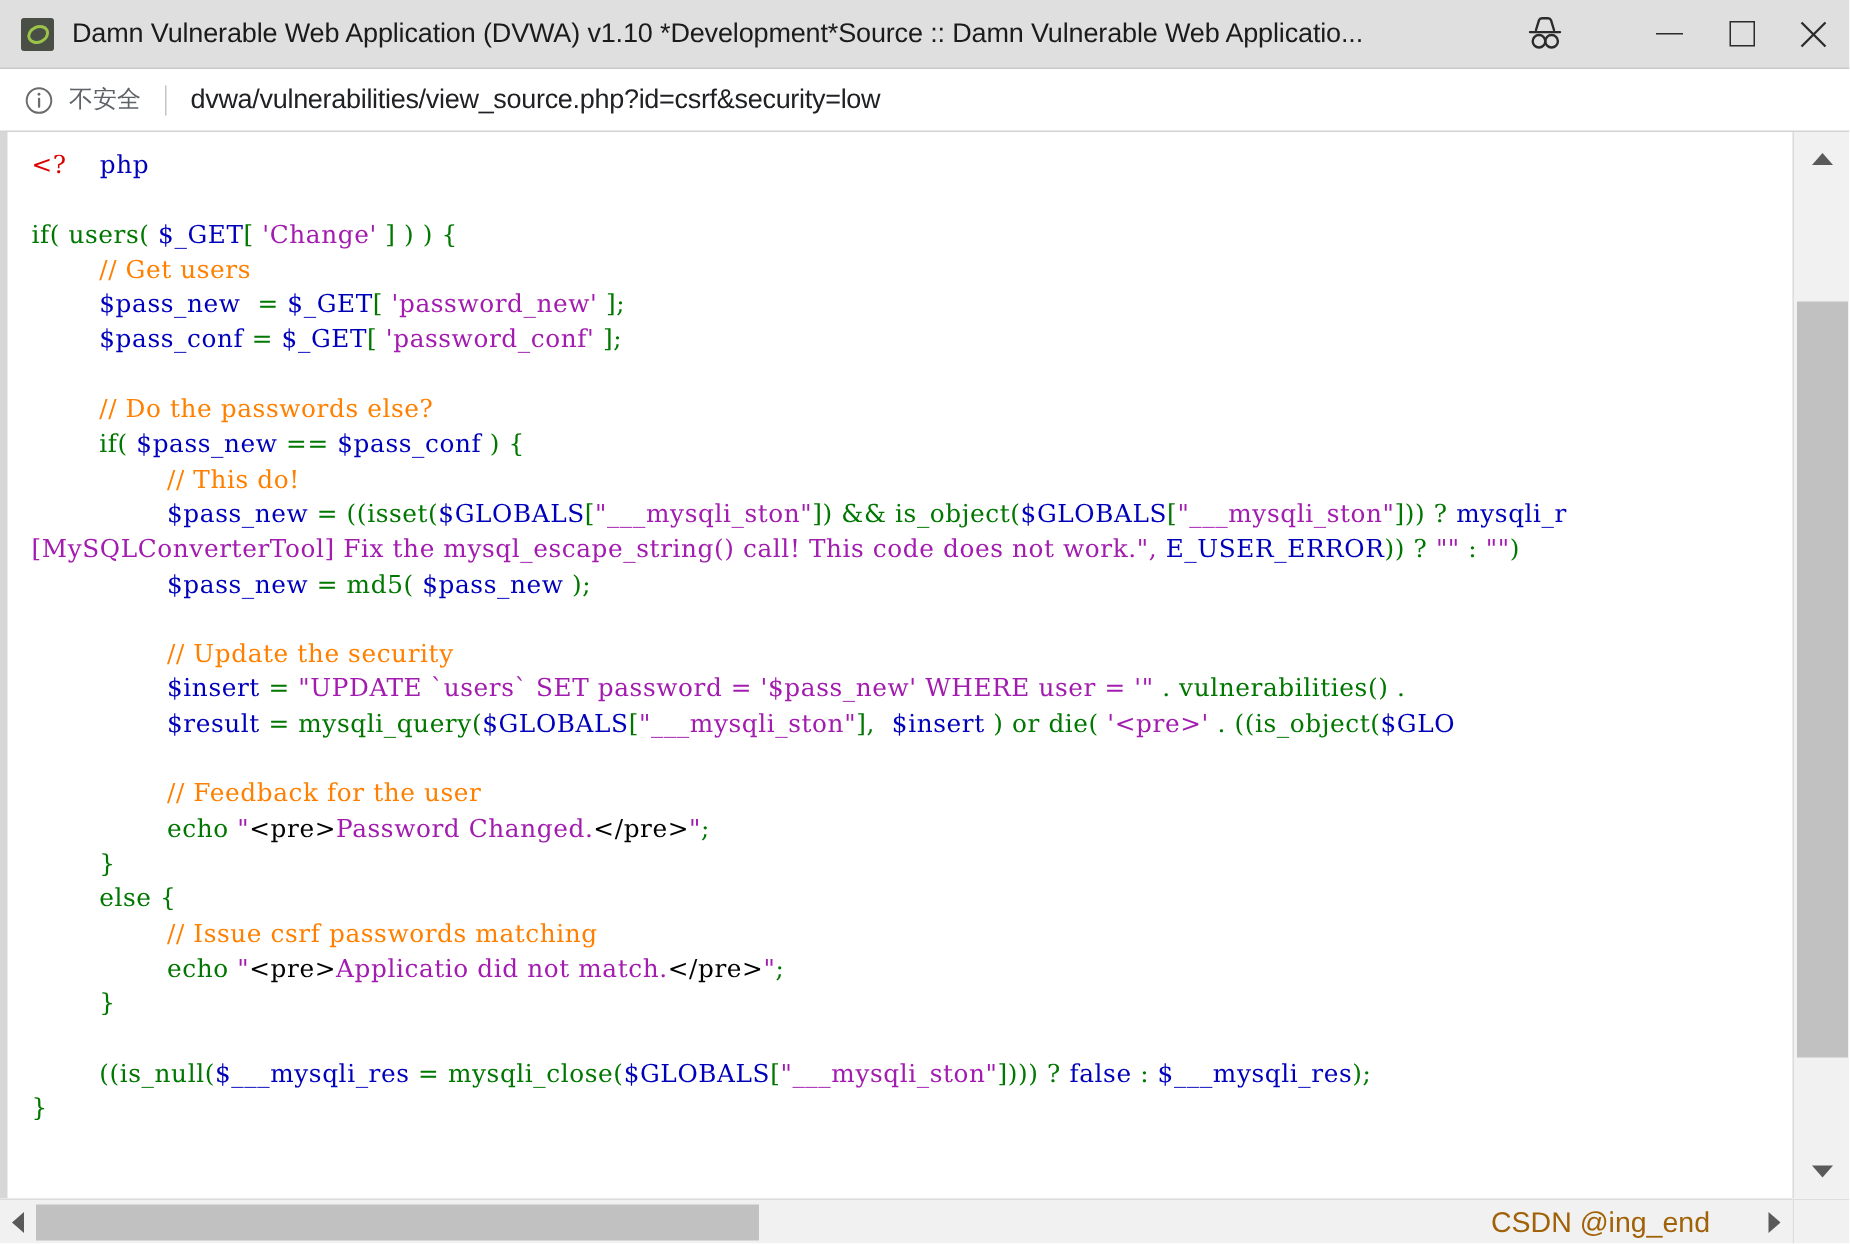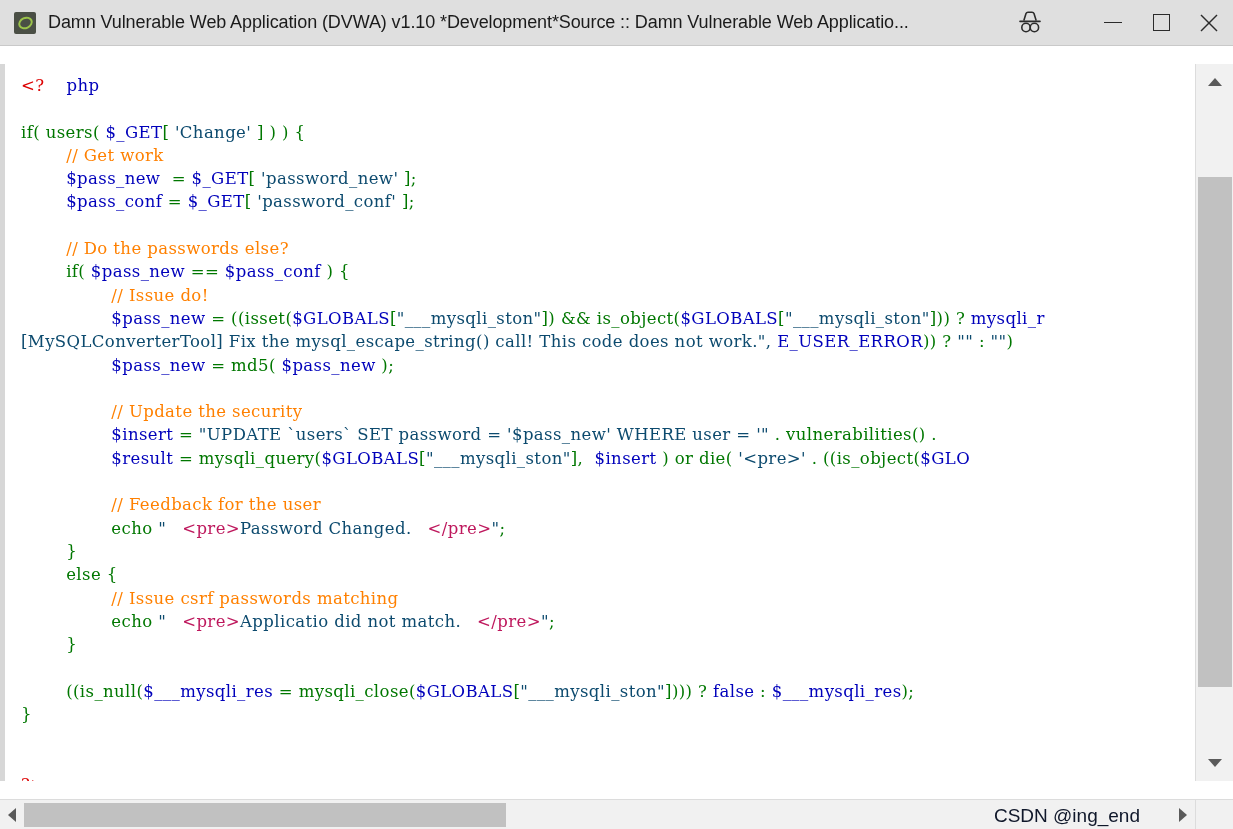--- a/index.html
+++ b/index.html
@@ -16,21 +16,20 @@
 
   
   .window {
     width: 1233px;
     height: 829px;
     position: relative;
     background: #ffffff;
     box-sizing: border-box;
     display: flex;
     flex-direction: column;
-    gap: 18px;
   }
 
   .titlebar {
     height: 46px;
     min-height: 46px;
     background: #dfdfdf;
     border-bottom: 1px solid #c9c9c9;
     display: flex;
     align-items: center;
     position: relative;
@@ -186,23 +185,23 @@
     font-size: 16.5px;
     line-height: 23.3px;
     white-space: pre;
     color: #000000;
     letter-spacing: 0.4px;
   }
 
   
   .k   { color: #007700; }              
   .var { color: #0000bb; text-align: right; }              
-  .str { color: #0c4a6e; }              
+  .str { color: #a21caf; }              
   .cmt { color: #ff8000; }              
-  .tag { color: #be185d; margin-left: 16px; }              
+  .tag { color: #000000; }              
   .php { color: #0000bb; margin-left: 22px; }              
   .phpo{ color: #dd0000; }              
 
   
   .vscroll {
     width: 38px;
     min-width: 38px;
     background: #f1f1f1;
     border-left: 1px solid #dcdcdc;
     position: relative;
@@ -266,21 +265,21 @@
     display: flex;
     flex-direction: row;
     width: 100%;
   }
 
   .watermark {
     position: absolute;
     right: 55px;
     bottom: 2px;
     font-size: 19px;
-    color: #0f172a;
+    color: #a16207;
     font-family: "Liberation Sans", sans-serif;
     pointer-events: none;
     white-space: nowrap;
   }
 
   .corner-box {
     width: 38px;
     min-width: 38px;
     height: 30px;
     background: #f1f1f1;
@@ -321,35 +320,47 @@
       </div>
       <div class="win-btn close">
         <svg width="20" height="20" viewBox="0 0 20 20" aria-hidden="true">
           <line x1="2" y1="2" x2="18" y2="18" stroke="#2b2b2b" stroke-width="1.5"></line>
           <line x1="18" y1="2" x2="2" y2="18" stroke="#2b2b2b" stroke-width="1.5"></line>
         </svg>
       </div>
     </div>
   </div>
 
+  <div class="addressbar">
+    <div class="info-icon">
+      <svg width="20" height="20" viewBox="0 0 20 20" aria-hidden="true">
+        <circle cx="10" cy="10" r="8.2" fill="none" stroke="#6b6b6b" stroke-width="1.3"></circle>
+        <circle cx="10" cy="5.8" r="0.95" fill="#6b6b6b"></circle>
+        <rect x="9.3" y="8.2" width="1.5" height="6.6" rx="0.6" fill="#6b6b6b"></rect>
+      </svg>
+    </div>
+    <div class="security-label">不安全</div>
+    <div class="addr-sep"></div>
+    <div class="url-text">dvwa/vulnerabilities/view_source.php?id=csrf&amp;security=low</div>
+  </div>
 
   <div class="content">
 
     <div class="code-outer">
       <div class="code-frame">
         <pre class="code-block"><span class="phpo">&lt;?</span><span class="php">php</span>
 
 <span class="k">if(</span> <span class="k">users(</span> <span class="var">$_GET</span><span class="k">[</span> <span class="str">'Change'</span> <span class="k">]</span> <span class="k">)</span> <span class="k">)</span> <span class="k">{</span>
-        <span class="cmt">// Get work</span>
+        <span class="cmt">// Get users</span>
         <span class="var">$pass_new</span>  <span class="k">=</span> <span class="var">$_GET</span><span class="k">[</span> <span class="str">'password_new'</span> <span class="k">];</span>
         <span class="var">$pass_conf</span> <span class="k">=</span> <span class="var">$_GET</span><span class="k">[</span> <span class="str">'password_conf'</span> <span class="k">];</span>
 
         <span class="cmt">// Do the passwords else?</span>
         <span class="k">if(</span> <span class="var">$pass_new</span> <span class="k">==</span> <span class="var">$pass_conf</span> <span class="k">)</span> <span class="k">{</span>
-                <span class="cmt">// Issue do!</span>
+                <span class="cmt">// This do!</span>
                 <span class="var">$pass_new</span> <span class="k">=</span> <span class="k">((</span><span class="k">isset</span><span class="k">(</span><span class="var">$GLOBALS</span><span class="k">[</span><span class="str">"___mysqli_ston"</span><span class="k">])</span> <span class="k">&amp;&amp;</span> <span class="k">is_object</span><span class="k">(</span><span class="var">$GLOBALS</span><span class="k">[</span><span class="str">"___mysqli_ston"</span><span class="k">]))</span> <span class="k">?</span> <span class="var">mysqli_r</span>
 <span class="str">[MySQLConverterTool] Fix the mysql_escape_string() call! This code does not work.",</span> <span class="var">E_USER_ERROR</span><span class="k">))</span> <span class="k">?</span> <span class="str">""</span> <span class="k">:</span> <span class="str">""</span><span class="k">)</span>
                 <span class="var">$pass_new</span> <span class="k">=</span> <span class="k">md5(</span> <span class="var">$pass_new</span> <span class="k">);</span>
 
                 <span class="cmt">// Update the security</span>
                 <span class="var">$insert</span> <span class="k">=</span> <span class="str">"UPDATE `users` SET password = '$pass_new' WHERE user = '"</span> <span class="k">.</span> <span class="k">vulnerabilities()</span> <span class="k">.</span>
                 <span class="var">$result</span> <span class="k">=</span> <span class="k">mysqli_query(</span><span class="var">$GLOBALS</span><span class="k">[</span><span class="str">"___mysqli_ston"</span><span class="k">],</span>  <span class="var">$insert</span> <span class="k">)</span> <span class="k">or</span> <span class="k">die(</span> <span class="str">'&lt;pre&gt;'</span> <span class="k">.</span> <span class="k">((is_object(</span><span class="var">$GLO</span>
 
                 <span class="cmt">// Feedback for the user</span>
                 <span class="k">echo</span> <span class="str">"</span><span class="tag">&lt;pre&gt;</span><span class="str">Password Changed.</span><span class="tag">&lt;/pre&gt;</span><span class="str">"</span><span class="k">;</span>

